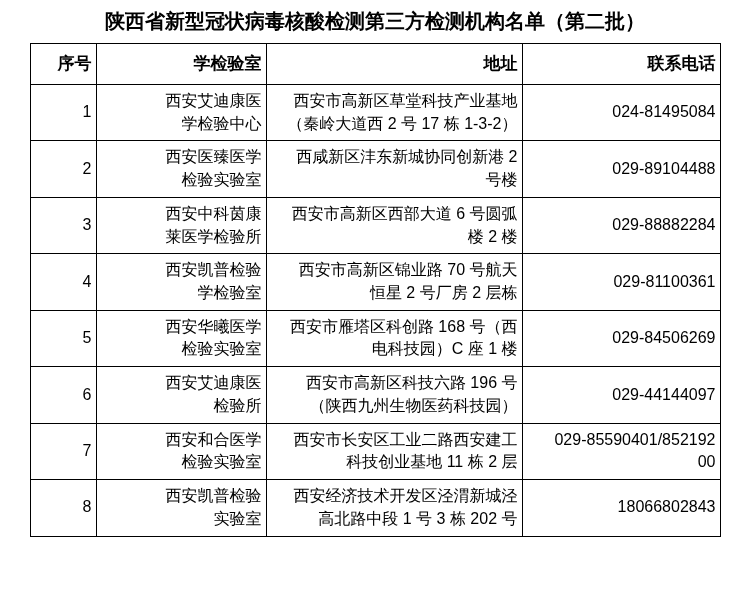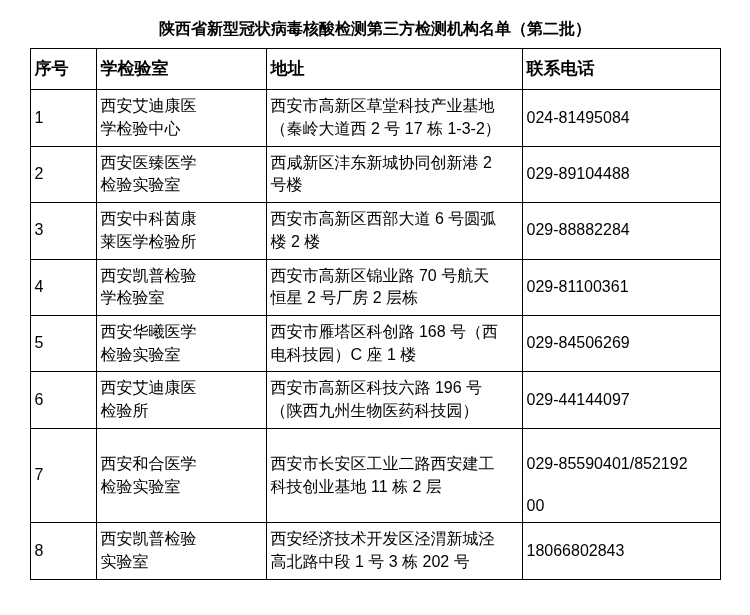--- a/index.html
+++ b/index.html
@@ -16,38 +16,38 @@
   }
   .page {
     width: 750px;
     height: 615px;
     box-sizing: border-box;
     padding: 0;
     position: relative;
   }
   .doc-title {
     text-align: center;
-    font-size: 16px;
+    font-size: 20px;
     font-weight: bold;
     letter-spacing: 0px;
-    padding-top: 19px;
+    padding-top: 9px;
     padding-bottom: 10px;
     line-height: 1.2;
     white-space: nowrap;
   }
   table.main-table {
     border-collapse: collapse;
     margin: 0 auto;
     width: 690px;
     table-layout: fixed;
   }
   table.main-table th,
   table.main-table td {
     border: 1px solid #000000;
-    text-align: left;
+    text-align: right;
     vertical-align: middle;
     font-size: 16px;
     line-height: 1.42;
     padding: 5px 4px;
   }
   table.main-table thead th {
     font-weight: bold;
     font-size: 17px;
     height: 34px;
     padding: 3px 4px;
@@ -64,21 +64,20 @@
     font-size: 15.5px;
     letter-spacing: 0px;
   }
   .cell-line {
     display: block;
     white-space: nowrap;
   }
   .cell-line.wrapline {
     white-space: normal;
     word-break: break-all;
-    margin-top: 19px;
   }
 </style>
 </head>
 <body>
 
 <div class="page">
 
   <div class="doc-title">陕西省新型冠状病毒核酸检测第三方检测机构名单（第二批）</div>
 
   <table class="main-table">

